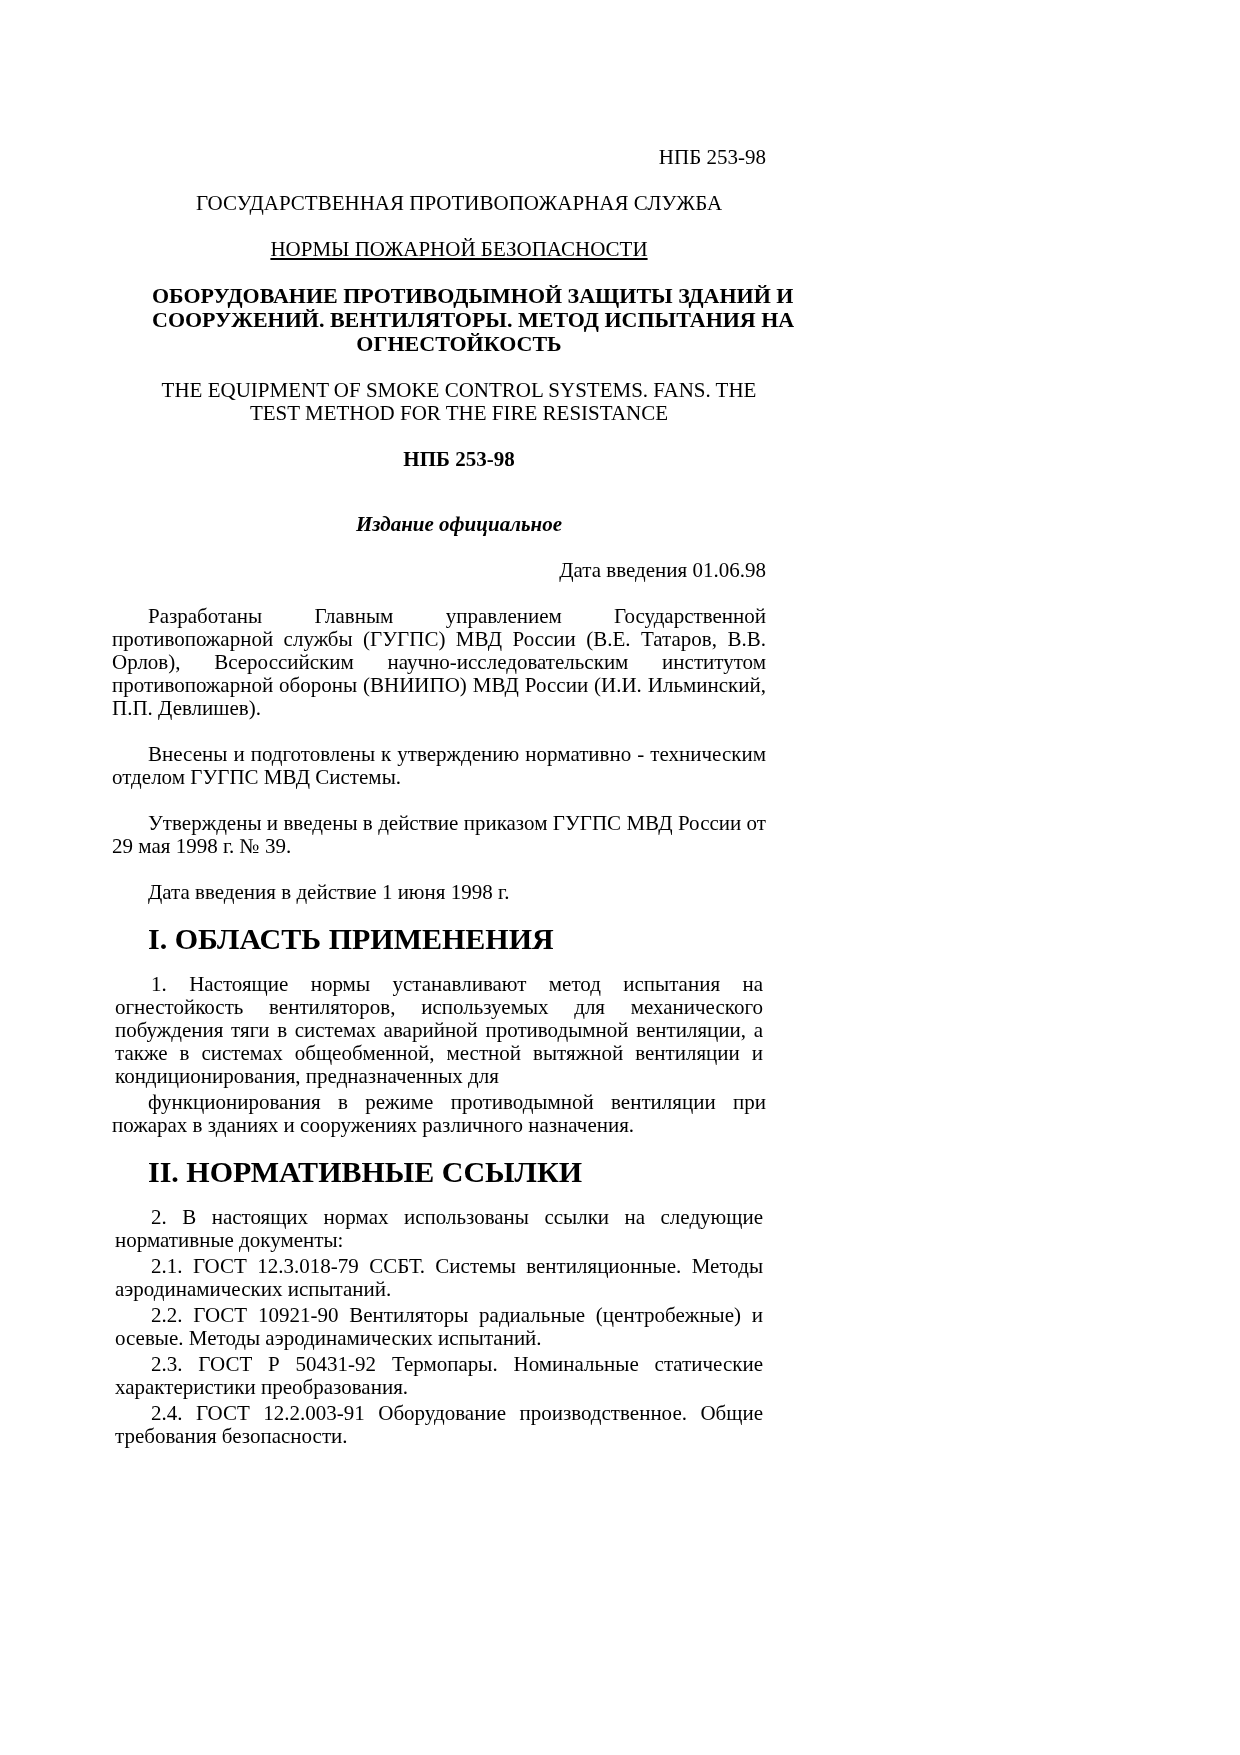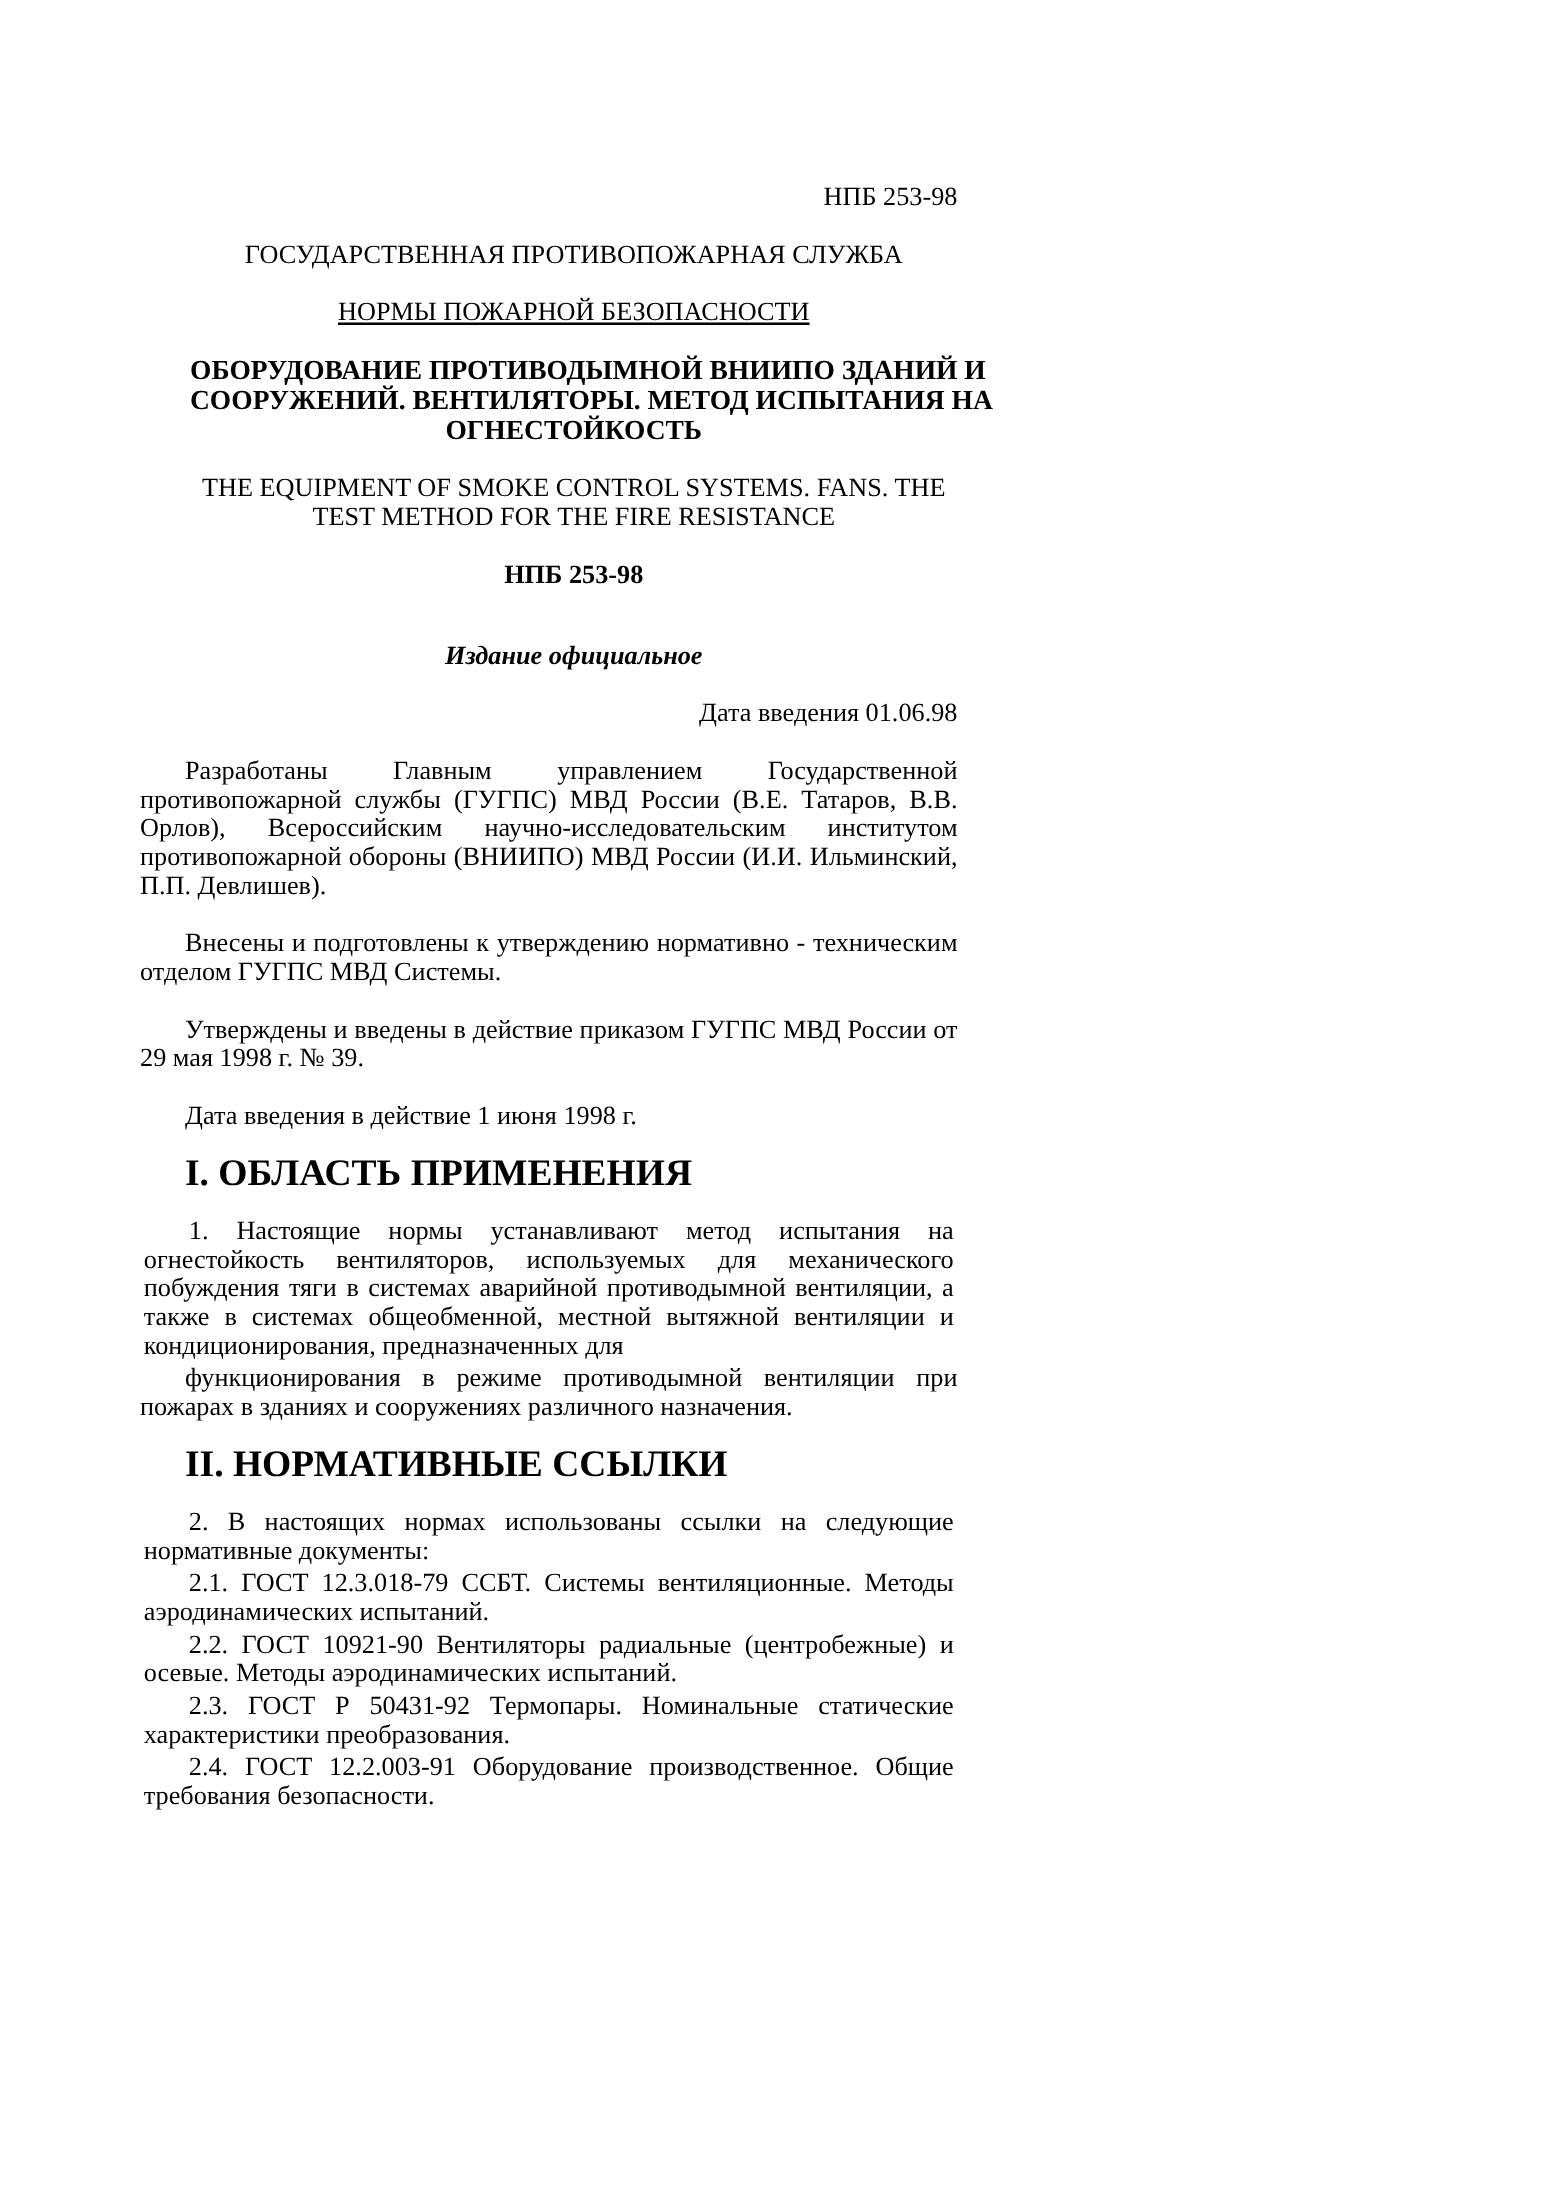--- a/index.html
+++ b/index.html
@@ -44,21 +44,21 @@
 
     <div class="block center">
       <span class="line">ГОСУДАРСТВЕННАЯ ПРОТИВОПОЖАРНАЯ СЛУЖБА</span>
     </div>
 
     <div class="block center">
       <span class="line underline">НОРМЫ ПОЖАРНОЙ БЕЗОПАСНОСТИ</span>
     </div>
 
     <div class="block center doc-title">
-      <div class="line">ОБОРУДОВАНИЕ ПРОТИВОДЫМНОЙ ВНИИПО ЗДАНИЙ И</div>
+      <div class="line">ОБОРУДОВАНИЕ ПРОТИВОДЫМНОЙ ЗАЩИТЫ ЗДАНИЙ И</div>
       <div class="line">СООРУЖЕНИЙ. ВЕНТИЛЯТОРЫ. МЕТОД ИСПЫТАНИЯ НА</div>
       <div class="line">ОГНЕСТОЙКОСТЬ</div>
     </div>
 
     <div class="block center">
       <div class="line">THE EQUIPMENT OF SMOKE CONTROL SYSTEMS. FANS. THE</div>
       <div class="line">TEST METHOD FOR THE FIRE RESISTANCE</div>
     </div>
 
     <div class="block center bold">НПБ 253-98</div>

